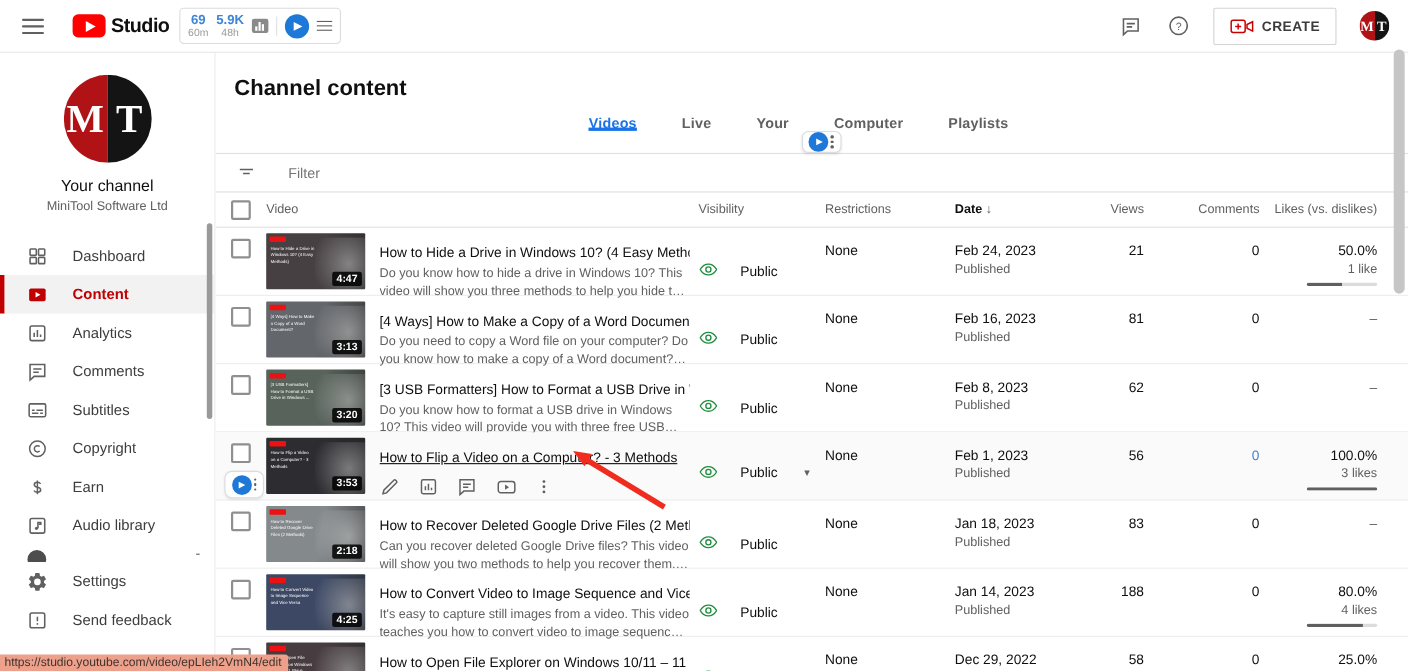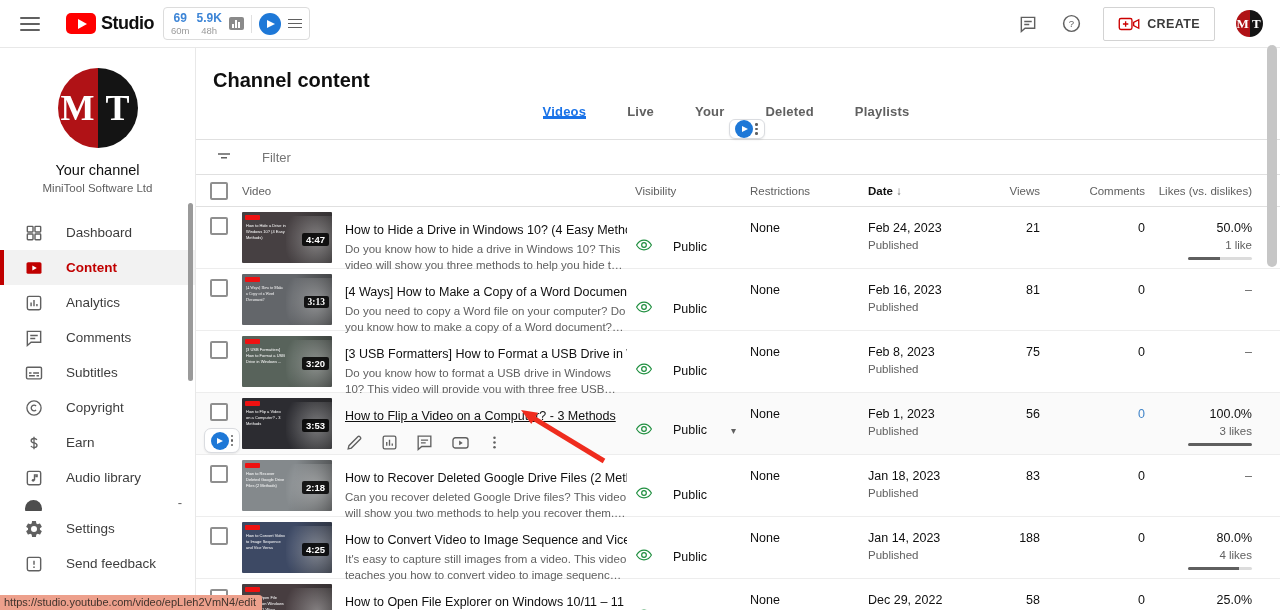--- a/index.html
+++ b/index.html
@@ -80,21 +80,21 @@
   .checkbox { width:18px; height:18px; border:2px solid #8f8f8f; border-radius:2px; background:#fff; cursor:pointer; }
 
   .trow { height:62px; border-bottom:1px solid #ededed; position:relative; }
   .trow.hovered { background:#fafafa; }
   .c-check { padding:10px 0 0 14px; }
   .c-video { display:flex; gap:13px; padding-top:5px; }
   .thumb { width:90px; height:51px; border-radius:1px; position:relative; flex:none; overflow:hidden; }
   .thumb .chip { position:absolute; left:3px; top:3px; width:15px; height:5px; background:#e11; border-radius:1px; }
   .thumb .tt { position:absolute; left:4px; top:11px; width:40px; font-size:4px; line-height:6px; color:#fff; overflow:hidden; max-height:24px; }
   .thumb .person { position:absolute; right:-6px; top:4px; width:52px; height:60px; background:radial-gradient(ellipse at 60% 40%, rgba(255,255,255,.38), rgba(255,255,255,.07) 60%, transparent 75%); }
-  .thumb .dur { position:absolute; right:3px; bottom:17px; background:rgba(0,0,0,.85); color:#fff; font-size:9.5px; font-weight:600; padding:1px 4px; border-radius:2px; }
+  .thumb .dur { position:absolute; right:3px; bottom:3px; background:rgba(0,0,0,.85); color:#fff; font-size:9.5px; font-weight:600; padding:1px 4px; border-radius:2px; }
   .vtext { width:282px; padding-top:11px; }
   .vtitle { font-size:12.5px; color:#0f0f0f; white-space:nowrap; overflow:hidden; cursor:pointer; }
   .trow.hovered .vtitle { text-decoration:underline; }
   .vdesc { font-size:11.5px; color:#606060; line-height:15.5px; margin-top:5px; display:-webkit-box; -webkit-line-clamp:2; -webkit-box-orient:vertical; overflow:hidden; }
   .vactions { display:flex; gap:16px; margin-top:10px; align-items:center; }
   .vactions .ai { width:19px; height:19px; color:#606060; cursor:pointer; }
   .ext-chip-row { margin-top:7px; margin-left:-6px; width:36px; height:25px; border:1px solid #dadce0; border-radius:7px; background:#fff; display:flex; align-items:center; justify-content:center; gap:2px; box-shadow:0 1px 2px rgba(0,0,0,.08); cursor:pointer; }
   .c-vis { display:flex; align-items:center; gap:20px; padding-top:13px; font-size:12.5px; color:#0f0f0f; }
   .c-vis .caret { color:#606060; font-size:10px; margin-left:4px; cursor:pointer; }
   .c-restr { padding-top:14px; font-size:12.5px; color:#0f0f0f; }
@@ -295,21 +295,21 @@
     </div>
 
     <div class="main">
       <div class="page-title">Channel content</div>
 
       <div class="tabs-row">
         <div id="tabs" style="display:flex;height:100%">
             <div class="tab active">Videos</div>
             <div class="tab">Live</div>
             <div class="tab">Your</div>
-            <div class="tab">Deleted</div>
+            <div class="tab">Computer</div>
             <div class="tab">Playlists</div>
           </div>
         <div class="tab-ext-chip">
           <div class="mini-circle">
               <div class="tri"></div>
             </div>
           <div class="kebab">
               <i></i>
               <i></i>
               <i></i>
@@ -374,21 +374,21 @@
               <div class="bar">
                 <i style="width: 50%;"></i>
               </div>
             </div>
           </div>
           <div class="grid trow">
             <div class="c-check">
               <div class="checkbox"></div>
             </div>
             <div class="c-video">
-              <div class="thumb" style="background: linear-gradient(100deg, rgb(99, 102, 106) 55%, rgb(34, 34, 34) 130%); font-family: Liberation Serif, serif;">
+              <div class="thumb" style="background: linear-gradient(100deg, rgb(99, 102, 106) 55%, rgb(34, 34, 34) 130%);">
                 <div class="chip"></div>
                 <div class="tt">[4 Ways] How to Make a Copy of a Word Document?</div>
                 <div class="person"></div>
                 <div class="dur">3:13</div>
               </div>
               <div class="vtext">
                 <div class="vtitle">[4 Ways] How to Make a Copy of a Word Document?</div>
                 <div class="vdesc">Do you need to copy a Word file on your computer? Do you know how to make a copy of a Word document? This video will answ...</div>
               </div>
             </div>
@@ -429,21 +429,21 @@
                   <path d="M12 5.5c-4.8 0-8.4 4-9.7 6.1a.8.8 0 000 .8C3.6 14.5 7.2 18.5 12 18.5s8.4-4 9.7-6.1a.8.8 0 000-.8C20.4 9.5 16.8 5.5 12 5.5z"></path>
                   <circle cx="12" cy="12" r="3.1"></circle>
                 </svg></span>
               <span>Public</span>
             </div>
             <div class="c-restr">None</div>
             <div class="c-date">
               <div>Feb 8, 2023</div>
               <div class="sub">Published</div>
             </div>
-            <div class="c-views">75</div>
+            <div class="c-views">62</div>
             <div class="c-comm">0</div>
             <div class="c-likes"><span class="dash">–</span></div>
           </div>
           <div class="grid trow hovered">
             <div class="c-check">
               <div class="checkbox"></div>
               <div class="ext-chip-row">
                 <div class="mini-circle">
                   <div class="tri"></div>
                 </div>

